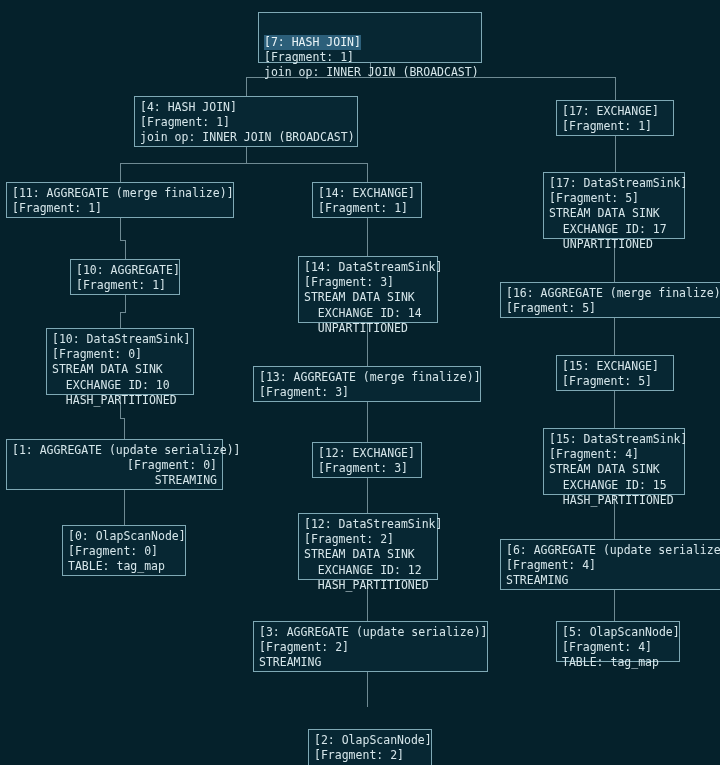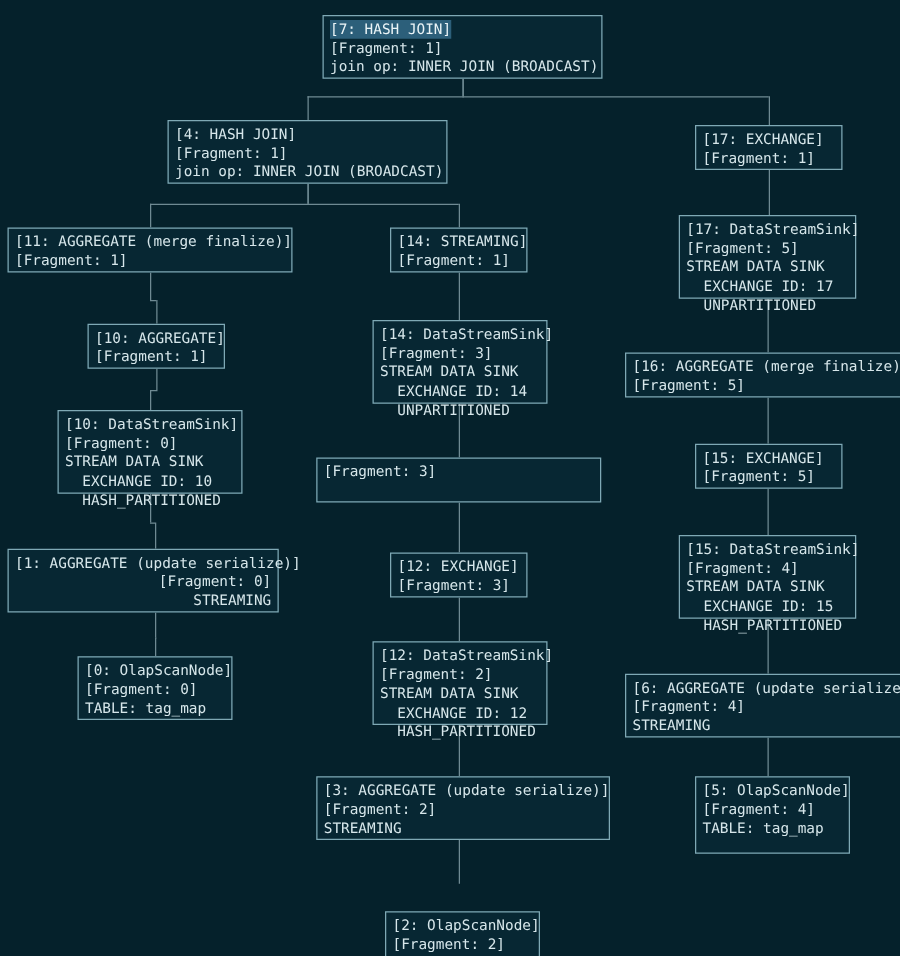--- a/index.html
+++ b/index.html
@@ -32,20 +32,21 @@
     box-sizing: border-box;
   }
   .node .line {
     display: block;
     white-space: pre;
   }
   .node .line.hl {
     background: #2c5f7a;
     color: #eaf4f7;
     display: inline-block;
+    margin-top: 19px;
   }
 </style>
 </head>
 <body>
 
 <div id="canvas">
     <div class="edge" style="left: 370px; top: 63px; width: 1px; height: 14px; background: rgb(111, 138, 147);"></div>
     <div class="edge" style="left: 246px; top: 77px; width: 125px; height: 1px; background: rgb(111, 138, 147);"></div>
     <div class="edge" style="left: 246px; top: 77px; width: 1px; height: 19px; background: rgb(111, 138, 147);"></div>
     <div class="edge" style="left: 370px; top: 63px; width: 1px; height: 14px; background: rgb(111, 138, 147);"></div>
@@ -78,30 +79,30 @@
     <div class="edge" style="left: 614px; top: 391px; width: 1px; height: 37px; background: rgb(111, 138, 147);"></div>
     <div class="edge" style="left: 367px; top: 478px; width: 1px; height: 35px; background: rgb(111, 138, 147);"></div>
     <div class="edge" style="left: 614px; top: 495px; width: 1px; height: 44px; background: rgb(111, 138, 147);"></div>
     <div class="edge" style="left: 367px; top: 580px; width: 1px; height: 41px; background: rgb(111, 138, 147);"></div>
     <div class="edge" style="left: 614px; top: 590px; width: 1px; height: 31px; background: rgb(111, 138, 147);"></div>
     <div class="edge" style="left: 367px; top: 672px; width: 1px; height: 35px; background: rgb(111, 138, 147);"></div>
     <div class="node" style="left: 258px; top: 12px; width: 224px; height: 51px; border-color: rgb(127, 169, 181); background: rgb(7, 39, 51); color: rgb(214, 230, 234);"><span class="line hl" style="background: rgb(44, 95, 122);">[7: HASH JOIN]</span><span class="line">[Fragment: 1]</span><span class="line">join op: INNER JOIN (BROADCAST)</span></div>
     <div class="node" style="left: 134px; top: 96px; width: 224px; height: 51px; border-color: rgb(127, 169, 181); background: rgb(7, 39, 51); color: rgb(214, 230, 234);"><span class="line">[4: HASH JOIN]</span><span class="line">[Fragment: 1]</span><span class="line">join op: INNER JOIN (BROADCAST)</span></div>
     <div class="node" style="left: 556px; top: 100px; width: 118px; height: 36px; border-color: rgb(127, 169, 181); background: rgb(7, 39, 51); color: rgb(214, 230, 234);"><span class="line">[17: EXCHANGE]</span><span class="line">[Fragment: 1]</span></div>
     <div class="node" style="left: 6px; top: 182px; width: 228px; height: 36px; border-color: rgb(127, 169, 181); background: rgb(7, 39, 51); color: rgb(214, 230, 234);"><span class="line">[11: AGGREGATE (merge finalize)]</span><span class="line">[Fragment: 1]</span></div>
-    <div class="node" style="left: 312px; top: 182px; width: 110px; height: 36px; border-color: rgb(127, 169, 181); background: rgb(7, 39, 51); color: rgb(214, 230, 234);"><span class="line">[14: STREAMING]</span><span class="line">[Fragment: 1]</span></div>
+    <div class="node" style="left: 312px; top: 182px; width: 110px; height: 36px; border-color: rgb(127, 169, 181); background: rgb(7, 39, 51); color: rgb(214, 230, 234);"><span class="line">[14: EXCHANGE]</span><span class="line">[Fragment: 1]</span></div>
     <div class="node" style="left: 543px; top: 172px; width: 142px; height: 67px; border-color: rgb(127, 169, 181); background: rgb(7, 39, 51); color: rgb(214, 230, 234);"><span class="line">[17: DataStreamSink]</span><span class="line">[Fragment: 5]</span><span class="line">STREAM DATA SINK</span><span class="line">  EXCHANGE ID: 17</span><span class="line">  UNPARTITIONED</span></div>
     <div class="node" style="left: 70px; top: 259px; width: 110px; height: 36px; border-color: rgb(127, 169, 181); background: rgb(7, 39, 51); color: rgb(214, 230, 234);"><span class="line">[10: AGGREGATE]</span><span class="line">[Fragment: 1]</span></div>
     <div class="node" style="left: 298px; top: 256px; width: 140px; height: 67px; border-color: rgb(127, 169, 181); background: rgb(7, 39, 51); color: rgb(214, 230, 234);"><span class="line">[14: DataStreamSink]</span><span class="line">[Fragment: 3]</span><span class="line">STREAM DATA SINK</span><span class="line">  EXCHANGE ID: 14</span><span class="line">  UNPARTITIONED</span></div>
     <div class="node" style="left: 500px; top: 282px; width: 228px; height: 36px; border-color: rgb(127, 169, 181); background: rgb(7, 39, 51); color: rgb(214, 230, 234);"><span class="line">[16: AGGREGATE (merge finalize)]</span><span class="line">[Fragment: 5]</span></div>
     <div class="node" style="left: 46px; top: 328px; width: 148px; height: 67px; border-color: rgb(127, 169, 181); background: rgb(7, 39, 51); color: rgb(214, 230, 234);"><span class="line">[10: DataStreamSink]</span><span class="line">[Fragment: 0]</span><span class="line">STREAM DATA SINK</span><span class="line">  EXCHANGE ID: 10</span><span class="line">  HASH_PARTITIONED</span></div>
     <div class="node" style="left: 556px; top: 355px; width: 118px; height: 36px; border-color: rgb(127, 169, 181); background: rgb(7, 39, 51); color: rgb(214, 230, 234);"><span class="line">[15: EXCHANGE]</span><span class="line">[Fragment: 5]</span></div>
-    <div class="node" style="left: 253px; top: 366px; width: 228px; height: 36px; border-color: rgb(127, 169, 181); background: rgb(7, 39, 51); color: rgb(214, 230, 234);"><span class="line">[Fragment: 3]</span></div>
+    <div class="node" style="left: 253px; top: 366px; width: 228px; height: 36px; border-color: rgb(127, 169, 181); background: rgb(7, 39, 51); color: rgb(214, 230, 234);"><span class="line">[13: AGGREGATE (merge finalize)]</span><span class="line">[Fragment: 3]</span></div>
     <div class="node" style="left: 6px; top: 439px; width: 217px; height: 51px; border-color: rgb(127, 169, 181); background: rgb(7, 39, 51); color: rgb(214, 230, 234); text-align: right;"><span class="line">[1: AGGREGATE (update serialize)]</span><span class="line">[Fragment: 0]</span><span class="line">STREAMING</span></div>
     <div class="node" style="left: 312px; top: 442px; width: 110px; height: 36px; border-color: rgb(127, 169, 181); background: rgb(7, 39, 51); color: rgb(214, 230, 234);"><span class="line">[12: EXCHANGE]</span><span class="line">[Fragment: 3]</span></div>
     <div class="node" style="left: 543px; top: 428px; width: 142px; height: 67px; border-color: rgb(127, 169, 181); background: rgb(7, 39, 51); color: rgb(214, 230, 234);"><span class="line">[15: DataStreamSink]</span><span class="line">[Fragment: 4]</span><span class="line">STREAM DATA SINK</span><span class="line">  EXCHANGE ID: 15</span><span class="line">  HASH_PARTITIONED</span></div>
     <div class="node" style="left: 62px; top: 525px; width: 124px; height: 51px; border-color: rgb(127, 169, 181); background: rgb(7, 39, 51); color: rgb(214, 230, 234);"><span class="line">[0: OlapScanNode]</span><span class="line">[Fragment: 0]</span><span class="line">TABLE: tag_map</span></div>
     <div class="node" style="left: 298px; top: 513px; width: 140px; height: 67px; border-color: rgb(127, 169, 181); background: rgb(7, 39, 51); color: rgb(214, 230, 234);"><span class="line">[12: DataStreamSink]</span><span class="line">[Fragment: 2]</span><span class="line">STREAM DATA SINK</span><span class="line">  EXCHANGE ID: 12</span><span class="line">  HASH_PARTITIONED</span></div>
     <div class="node" style="left: 500px; top: 539px; width: 232px; height: 51px; border-color: rgb(127, 169, 181); background: rgb(7, 39, 51); color: rgb(214, 230, 234);"><span class="line">[6: AGGREGATE (update serialize)]</span><span class="line">[Fragment: 4]</span><span class="line">STREAMING</span></div>
     <div class="node" style="left: 253px; top: 621px; width: 235px; height: 51px; border-color: rgb(127, 169, 181); background: rgb(7, 39, 51); color: rgb(214, 230, 234);"><span class="line">[3: AGGREGATE (update serialize)]</span><span class="line">[Fragment: 2]</span><span class="line">STREAMING</span></div>
-    <div class="node" style="left: 556px; top: 621px; width: 124px; height: 62px; border-color: rgb(127, 169, 181); background: rgb(7, 39, 51); color: rgb(214, 230, 234);"><span class="line">[5: OlapScanNode]</span><span class="line">[Fragment: 4]</span><span class="line">TABLE: tag_map</span></div>
+    <div class="node" style="left: 556px; top: 621px; width: 124px; height: 41px; border-color: rgb(127, 169, 181); background: rgb(7, 39, 51); color: rgb(214, 230, 234);"><span class="line">[5: OlapScanNode]</span><span class="line">[Fragment: 4]</span><span class="line">TABLE: tag_map</span></div>
     <div class="node" style="left: 308px; top: 729px; width: 124px; height: 51px; border-color: rgb(127, 169, 181); background: rgb(7, 39, 51); color: rgb(214, 230, 234);"><span class="line">[2: OlapScanNode]</span><span class="line">[Fragment: 2]</span><span class="line">TABLE: tag_map</span></div>
   </div>
 
 </body></html>

